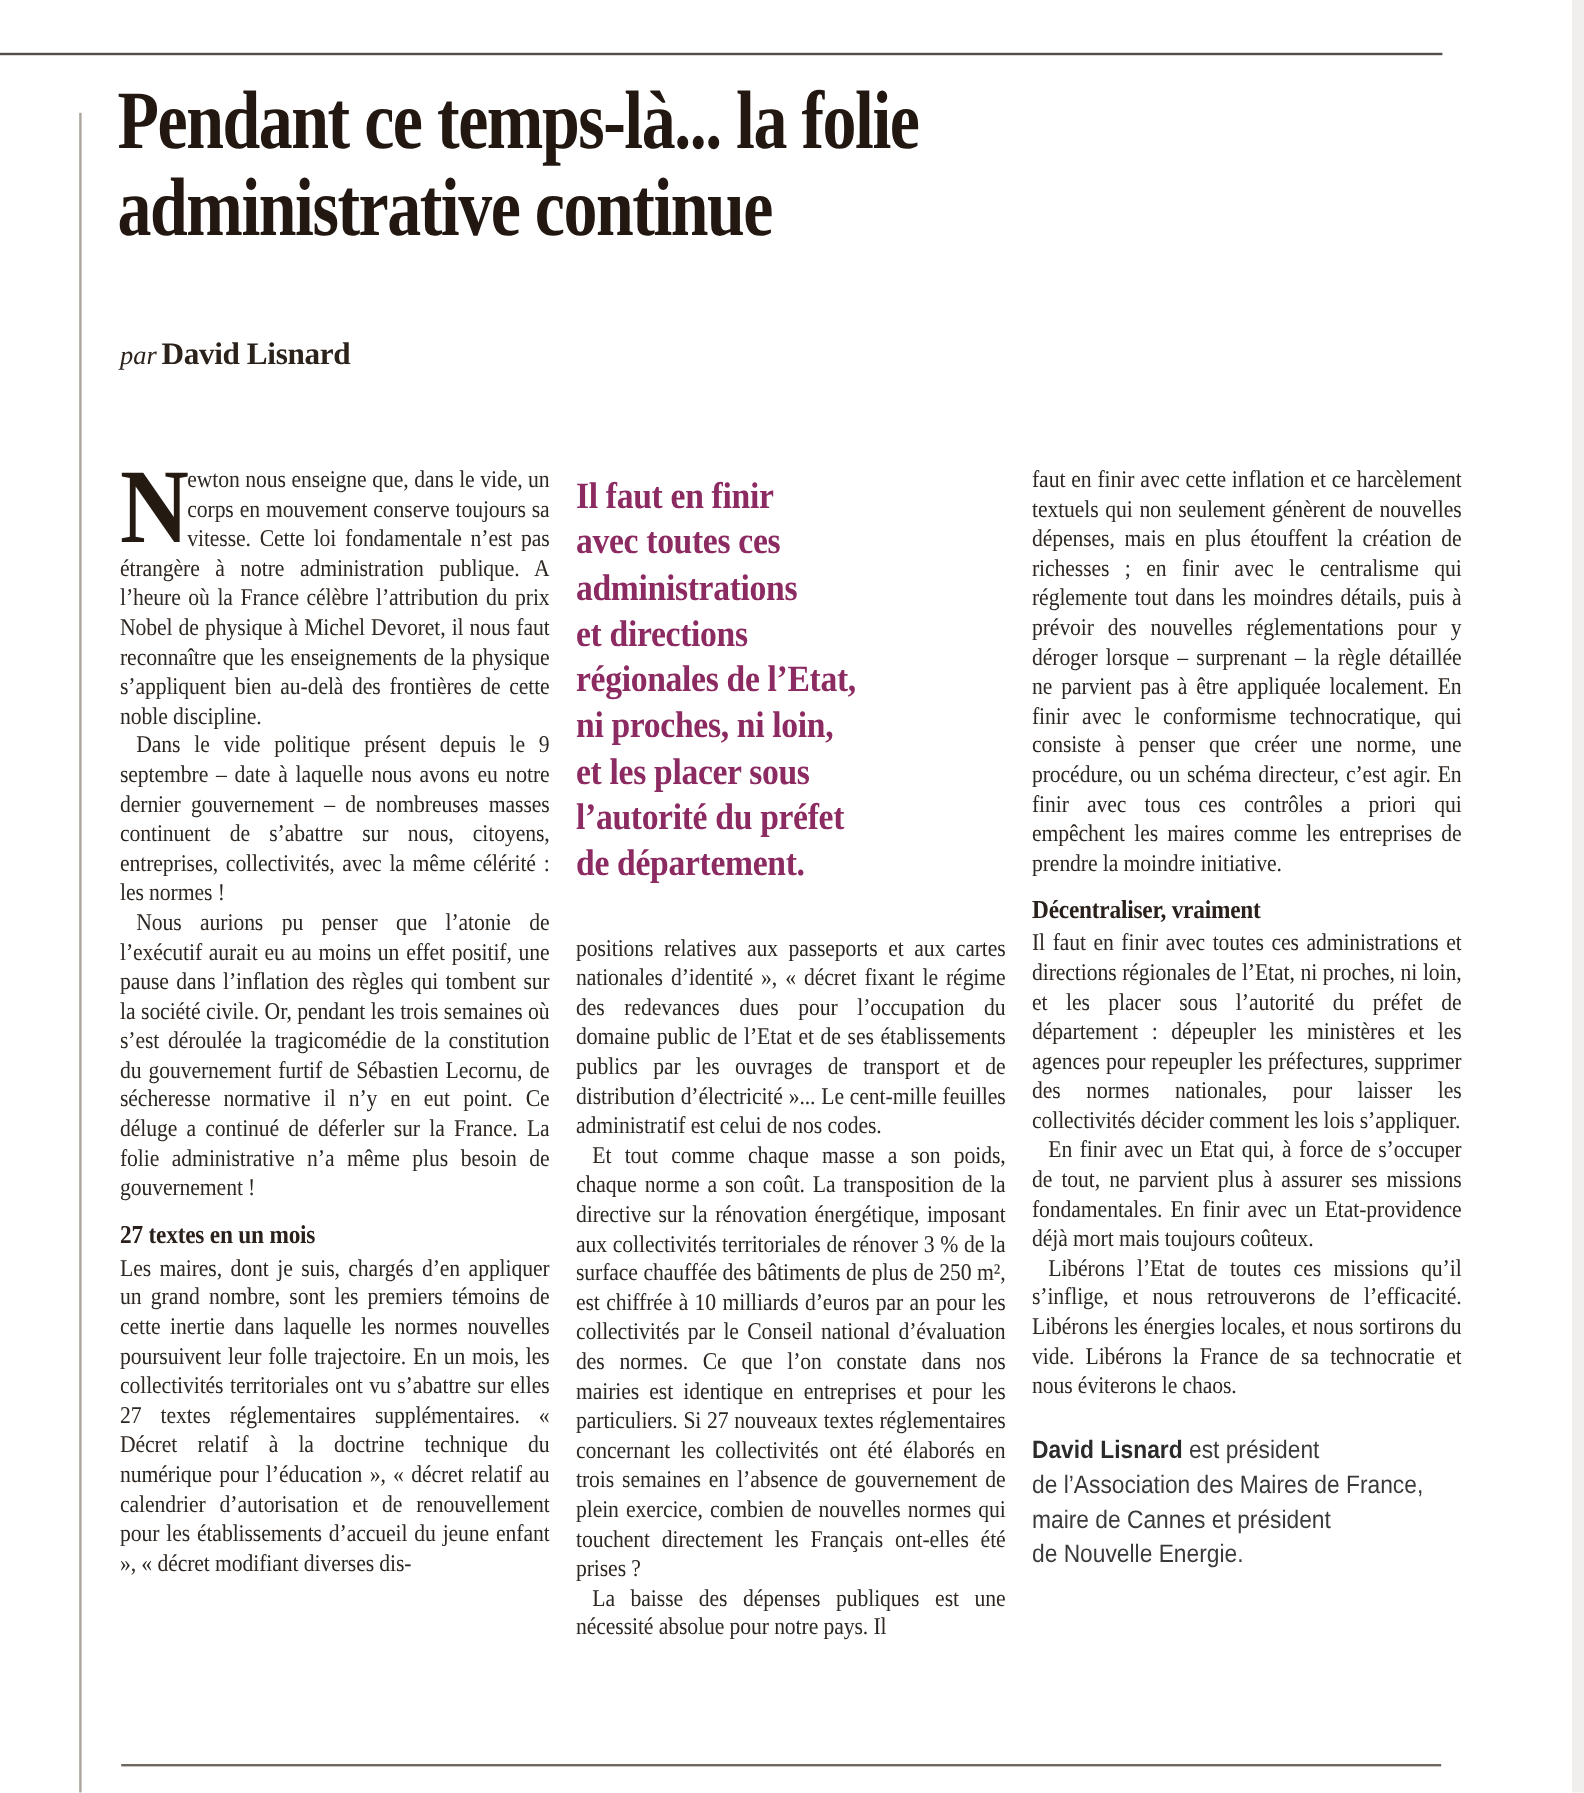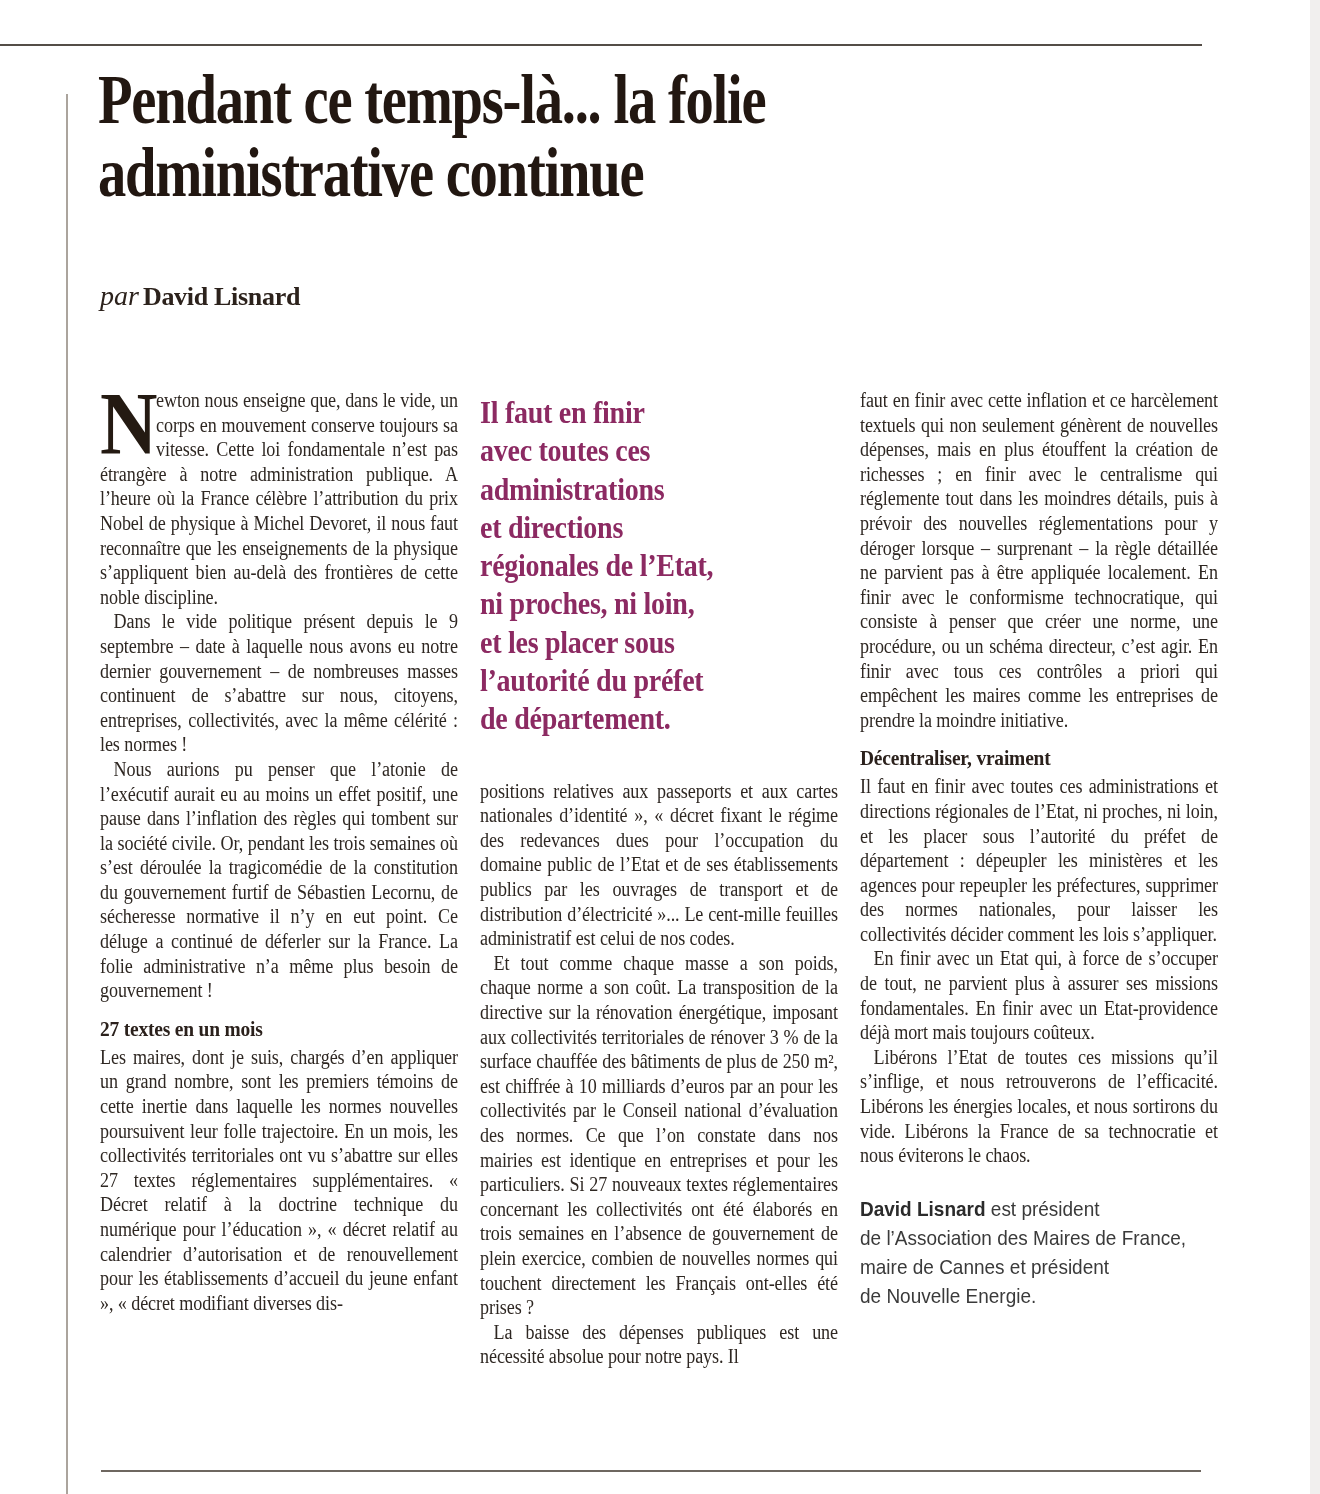--- a/index.html
+++ b/index.html
@@ -13,21 +13,21 @@
   .left-rule{position:absolute; left:66px; top:94px; width:2px; height:1400px; background:#aba49d;}
 
   .headline{
     position:absolute; left:98px; top:64px; margin:0; font-weight:bold;
     font-size:69px; line-height:73px; letter-spacing:-1.5px; color:#221711;
     white-space:pre-line; width:1350px;
   }
   .hl-inner{display:inline-block; transform:scaleX(0.82); transform-origin:0 0; white-space:pre-line;}
 
   .byline{position:absolute; left:100px; top:280px; color:#2c221c;}
-  .by-par{font-style:italic; font-size:28px;}
+  .by-par{font-style:italic; font-size:22px;}
   .by-name{font-weight:bold; font-size:26px; letter-spacing:-0.3px;}
 
   .columns{position:absolute; left:100px; top:388px; width:1118px; display:flex; gap:22px;}
   .col{width:358px; height:1066px; overflow:hidden;}
   .col-inner{width:396px; transform:scaleX(0.904); transform-origin:0 0;}
 
   .para{
     margin:0; font-size:20px; line-height:24.6px; text-align:justify;
     color:#2e2722; letter-spacing:-0.1px;
   }

